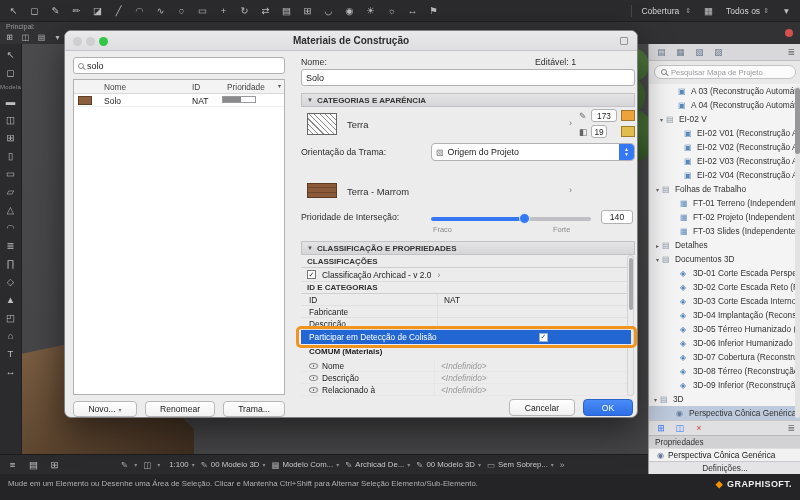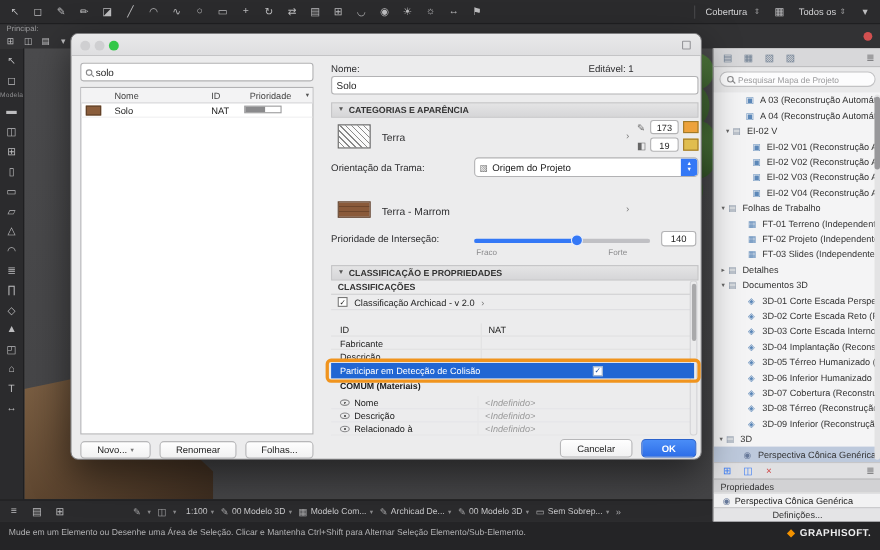--- a/index.html
+++ b/index.html
@@ -64,21 +64,21 @@
   .lb-header span{position:absolute;top:2px}
   .lb-row{position:relative;height:13px;border-bottom:1px solid #f0f0f1;font-size:8.5px}
   .lb-row span{position:absolute;top:2px}
   .mat-swatch{position:absolute;left:4px;top:2px;width:14px;height:9px;background:#8b5e3c;border:1px solid #5f4027}
   .prio-bar{position:absolute;left:148px;top:3px;width:34px;height:7px;border:1px solid #9a9a9c;background:#fff}
   .prio-bar i{display:block;height:100%;width:55%;background:#8a8a8c}
 
   .btn{position:absolute;display:flex;align-items:center;justify-content:center;gap:3px;
        background:linear-gradient(#fefefe,#f1f1f2);border:1px solid #b7b7b9;border-radius:4px;
        font-size:8.6px;color:#222;font-family:inherit}
-  .btn-primary{background:linear-gradient(#4a8df7,#2e6ee8);border-color:#2a62cc;color:#fff;font-weight:bold}
+  .btn-primary{background:linear-gradient(#4a8df7,#2e6ee8);border-color:#2a62cc;color:#fff;font-weight:normal}
   .btn .dd{font-size:6px;color:#777}
 
   .lbl{position:absolute;font-size:8.8px;color:#2e2e30;white-space:nowrap}
   .band{position:absolute;background:linear-gradient(#e4e4e5,#d6d6d8);border:1px solid #c2c2c4;
         display:flex;align-items:center;gap:4px;padding-left:5px;font-size:8px;font-weight:bold;color:#333}
   .band .arr{font-size:6px;color:#555}
 
   .hatch{position:absolute;border:1px solid #666;
          background:repeating-linear-gradient(45deg,#fafafa 0 3px,#888 3px 3.8px)}
   .brick{position:absolute;border:1px solid #5c3a24;
@@ -293,20 +293,21 @@
       <span class="trunk"></span>
     </div>
     <div class="terrain"></div>
   </div>
 
   <div class="dialog" style="left:64px;top:30px;width:574px;height:388px">
     <div class="dlg-title">
       <span class="tl t1"></span>
       <span class="tl t2"></span>
       <span class="tl t3"></span>
+      <span class="dlg-title-text">Materiais de Construção</span>
       <span class="dlg-expand"></span>
     </div>
 
     <div class="field" style="left:8px;top:26px;width:212px;height:17px">
       <span class="mag"></span>
       <span>solo</span>
     </div>
     <div class="listbox" style="left:8px;top:48px;width:212px;height:316px">
       <div class="lb-header">
         <span style="left:30px">Nome</span>
@@ -326,21 +327,21 @@
 
     </div>
     <button class="btn" style="left:8px;top:370px;width:64px;height:16px">
       <span>Novo...</span>
       <span class="dd">▾</span>
     </button>
     <button class="btn" style="left:80px;top:370px;width:70px;height:16px">
       <span>Renomear</span>
     </button>
     <button class="btn" style="left:158px;top:370px;width:62px;height:16px">
-      <span>Folhas...</span>
+      <span>Trama...</span>
     </button>
 
     <span class="lbl" style="left:236px;top:26px">Nome:</span>
     <span class="lbl" style="left:470px;top:26px;width:100px;text-align:left">Editável: 1</span>
     <div class="field" style="left:236px;top:38px;width:334px;height:17px">
       <span>Solo</span>
     </div>
 
     <div class="band" style="left:236px;top:62px;width:334px;height:14px">
       <span class="arr">▼</span>
@@ -350,21 +351,21 @@
     <span class="hatch" style="left:242px;top:82px;width:30px;height:22px"></span>
     <span class="lbl" style="left:282px;top:88px;font-size:9.4px">Terra</span>
     <span class="chev" style="left:504px;top:87px">›</span>
 
     <span class="lbl" style="left:514px;top:80px;color:#666">✎</span>
     <div class="field" style="left:526px;top:78px;width:26px;height:13px;justify-content:center;font-size:8.3px">
       <span>173</span>
     </div>
     <span class="chip" style="left:556px;top:79px;background:#eda23b"></span>
     <span class="lbl" style="left:514px;top:96px;color:#666">◧</span>
-    <div class="field" style="left:526px;top:94px;width:26px;height:13px;justify-content:center;font-size:8.3px">
+    <div class="field" style="left:526px;top:94px;width:16px;height:13px;justify-content:center;font-size:8.3px">
       <span>19</span>
     </div>
     <span class="chip" style="left:556px;top:95px;background:#e0bd4e"></span>
 
     <span class="lbl" style="left:236px;top:116px">Orientação da Trama:</span>
     <div class="dropdown" style="left:366px;top:112px;width:204px;height:18px">
       <span style="font-size:8px;color:#777">▧</span>
       <span>Origem do Projeto</span>
       <span class="dd-cap">
           <span>▲</span>
@@ -395,20 +396,23 @@
       <span>CLASSIFICAÇÕES</span>
     </div>
     <div class="classrow" style="left:236px;top:237px;width:330px;height:14px">
       <span class="cb" style="margin-left:6px">
         <span>✓</span>
       </span>
       <span>Classificação Archicad - v 2.0</span>
       <span style="color:#777;margin-right:14px">›</span>
     </div>
 
+    <div class="subhdr" style="left:236px;top:251px;width:330px;height:12px">
+      <span>ID E CATEGORIAS</span>
+    </div>
     <div style="position:absolute;left:236px;top:263px;width:330px">
 
         <div class="idrow">
           <span class="idlabel">ID</span>
           <span class="idvalue">NAT</span>
         </div>
 
         <div class="idrow">
           <span class="idlabel">Fabricante</span>
           <span class="idvalue"></span>

